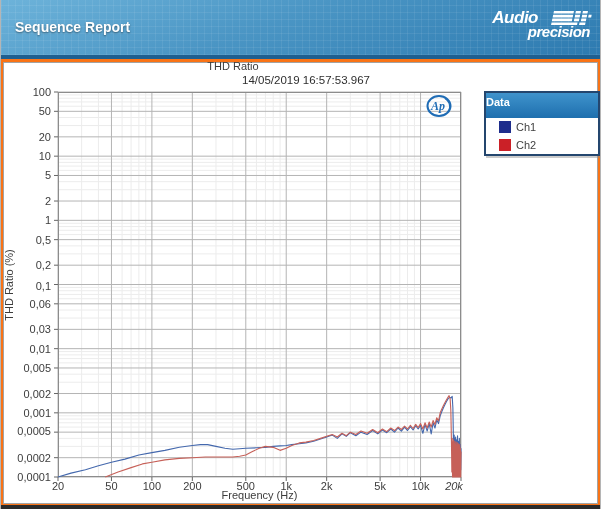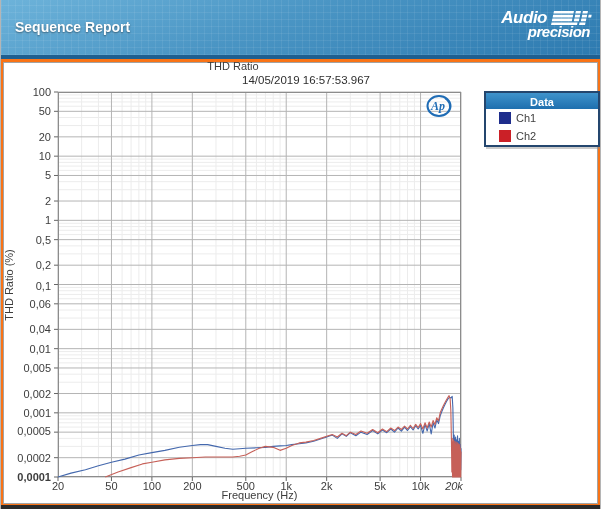--- a/index.html
+++ b/index.html
@@ -10,21 +10,21 @@
   #header{position:absolute;left:0;top:0;width:601px;height:55px;
           background:linear-gradient(160deg,#6db3da 0%,#4a95c4 45%,#2d7ab0 100%);
           border-bottom:4px solid #1e5f90;}
   #header .texture{position:absolute;inset:0;
       background:repeating-linear-gradient(0deg,rgba(255,255,255,.07) 0 1px,transparent 1px 7px),
                  repeating-linear-gradient(90deg,rgba(255,255,255,.07) 0 1px,transparent 1px 7px);}
   #header-title{position:absolute;left:14px;top:19px;color:#fff;font-size:14px;font-weight:bold;
                 text-shadow:0 1px 2px rgba(0,0,0,.45);}
   #ap-brand{position:absolute;right:10px;top:9px;color:#fff;text-align:right;
             font-style:italic;font-weight:bold;line-height:1;}
-  #ap-brand .row1{display:flex;align-items:center;gap:3px;}
+  #ap-brand .row1{display:flex;align-items:center;gap:12px;}
   #ap-brand .word1{font-size:17px;letter-spacing:-0.5px;}
   #ap-brand .word2{font-size:15px;letter-spacing:-0.5px;margin-top:-2px;margin-right:2px;}
   
   #content{position:absolute;left:2px;right:2px;top:62px;bottom:5px;
            border:1px solid #a3a3a3;background:#fff;}
   #page::after{content:"";position:absolute;left:0;right:0;bottom:0;height:4px;background:#2a2a2a;}
   
   #chart-title{position:absolute;left:57px;top:60px;width:350px;text-align:center;
                font-size:11px;color:#3c3c3c;}
   #timestamp{position:absolute;left:155px;top:74px;width:300px;text-align:center;
@@ -39,22 +39,22 @@
   #y-ticks .tk{position:absolute;right:2px;width:50px;text-align:right;
                font-size:11px;color:#3c3c3c;line-height:12px;}
   #x-ticks{position:absolute;left:57px;top:480px;width:403px;height:14px;}
   #x-ticks .tk{position:absolute;width:44px;margin-left:-22px;text-align:center;
                font-size:11px;color:#3c3c3c;line-height:12px;}
   
   #ap-mark{position:absolute;left:424px;top:94px;}
   
   #legend{position:absolute;left:483px;top:91px;width:112px;background:#fff;
           border:2px solid #24466e;box-shadow:2px 2px 0 rgba(140,140,140,.45);}
-  #legend-header{height:16px;background:linear-gradient(180deg,#3f93cc 0%,#1e6fae 100%);
-                 color:#fff;font-size:11px;font-weight:bold;text-align:center;line-height:18px;}
+  #legend-header{height:25px;background:linear-gradient(180deg,#3f93cc 0%,#1e6fae 100%);
+                 color:#fff;font-size:11px;font-weight:bold;line-height:18px;}
   .legend-row{display:flex;align-items:center;gap:5px;padding:3px 0 3px 13px;}
   .legend-swatch{width:12px;height:12px;flex:0 0 auto;}
   .legend-label{font-size:11px;color:#3f3f3f;}
 </style>
 </head>
 <body>
 
 <div id="page">
 
   <div id="header">
@@ -97,28 +97,28 @@
       <div class="tk" style="top: 13.3161px;">50</div>
       <div class="tk" style="top: 38.8506px;">20</div>
       <div class="tk" style="top: 58.1667px;">10</div>
       <div class="tk" style="top: 77.4828px;">5</div>
       <div class="tk" style="top: 103.017px;">2</div>
       <div class="tk" style="top: 122.333px;">1</div>
       <div class="tk" style="top: 141.649px;">0,5</div>
       <div class="tk" style="top: 167.184px;">0,2</div>
       <div class="tk" style="top: 188px; padding-left: 38px;">0,1</div>
       <div class="tk" style="top: 205.816px;">0,06</div>
-      <div class="tk" style="top: 231.351px;">0,04</div>
+      <div class="tk" style="top: 231.351px;">0,03</div>
       <div class="tk" style="top: 250.667px;">0,01</div>
       <div class="tk" style="top: 269.983px;">0,005</div>
       <div class="tk" style="top: 295.517px;">0,002</div>
       <div class="tk" style="top: 314.833px;">0,001</div>
       <div class="tk" style="top: 333px;">0,0005</div>
       <div class="tk" style="top: 359.684px;">0,0002</div>
-      <div class="tk" style="top: 379px; font-weight: bold;">0,0001</div>
+      <div class="tk" style="top: 379px;">0,0001</div>
     </div>
   <div id="x-ticks">
       <div class="tk" style="left: 0px;">20</div>
       <div class="tk" style="left: 53.4566px;">50</div>
       <div class="tk" style="left: 93.895px;">100</div>
       <div class="tk" style="left: 134.333px;">200</div>
       <div class="tk" style="left: 187.79px;">500</div>
       <div class="tk" style="left: 228.228px;">1k</div>
       <div class="tk" style="left: 268.667px;">2k</div>
       <div class="tk" style="left: 322.123px;">5k</div>

